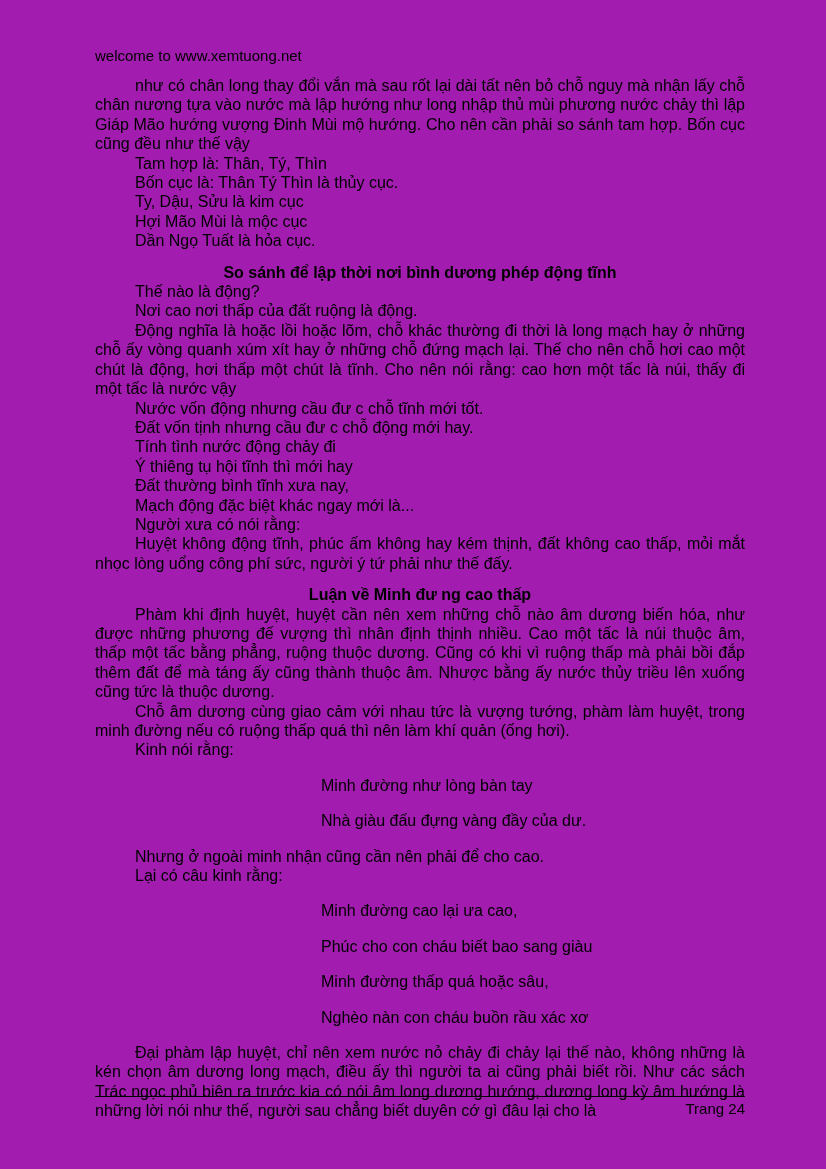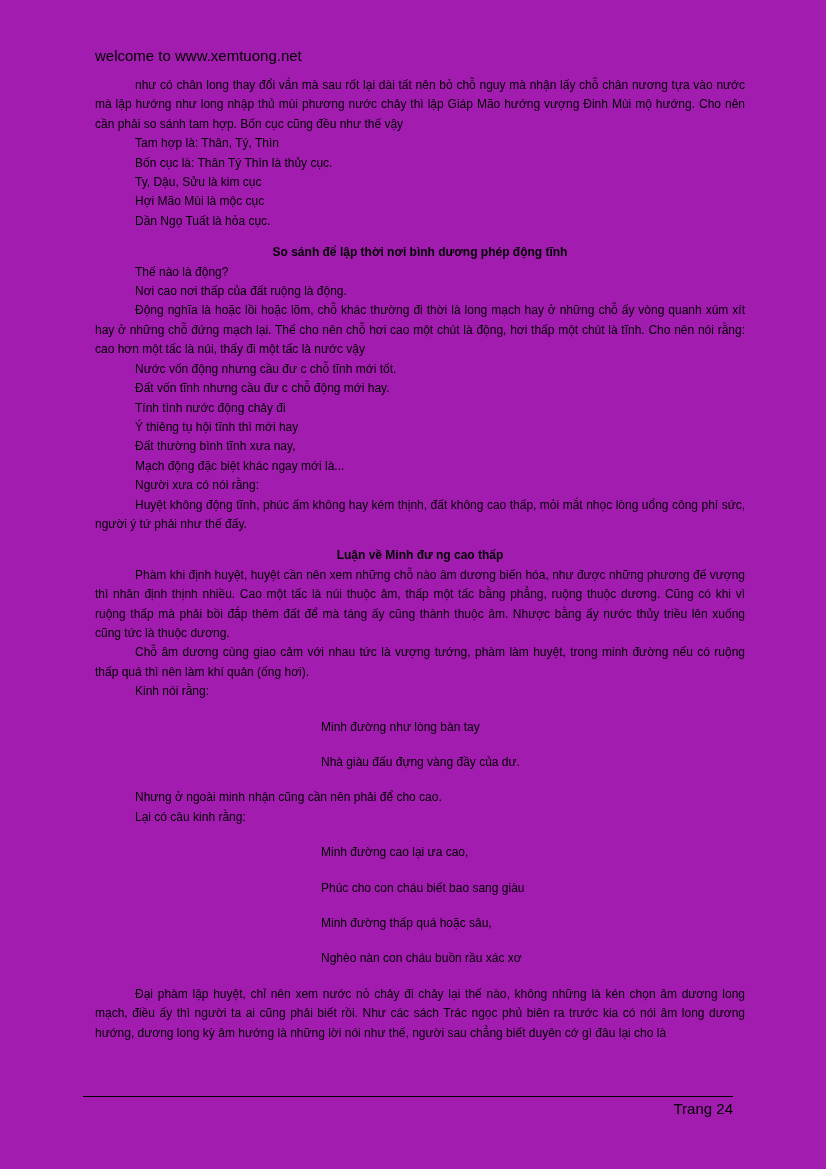--- a/index.html
+++ b/index.html
@@ -18,21 +18,21 @@
     padding: 46px 81px 0 95px;
     overflow: hidden;
   }
   .watermark {
     font-size: 15px;
     line-height: 19px;
     margin: 0 0 11px 0;
     color: #000000;
   }
   .body-text {
-    font-size: 12px;
+    font-size: 16px;
     line-height: 19.4px;
   }
   .para {
     margin: 0;
     text-align: justify;
     text-indent: 40px;
   }
   .line {
     margin: 0;
     padding-left: 40px;
@@ -41,21 +41,21 @@
     margin: 16px;
     padding-left: 210px;
   }
   .heading {
     margin: 12px 0 0 0;
     font-weight: bold;
     text-align: center;
   }
   .footer {
     position: absolute;
-    left: 83px;
+    left: 95px;
     width: 650px;
     top: 1096px;
   }
   .footer-rule {
     border: none;
     border-top: 1px solid #000000;
     margin: 0;
   }
   .page-number {
     text-align: right;
@@ -76,21 +76,21 @@
     <p class="line">Tam hợp là: Thân, Tý, Thìn</p>
     <p class="line">Bốn cục là: Thân Tý Thìn là thủy cục.</p>
     <p class="line">Ty, Dậu, Sửu là kim cục</p>
     <p class="line">Hợi Mão Mùi là mộc cục</p>
     <p class="line">Dần Ngọ Tuất là hỏa cục.</p>
     <p class="heading">So sánh để lập thời nơi bình dương phép động tĩnh</p>
     <p class="line">Thế nào là động?</p>
     <p class="line">Nơi cao nơi thấp của đất ruộng là động.</p>
     <p class="para">Động nghĩa là hoặc lồi hoặc lõm, chỗ khác thường đi thời là long mạch hay ở những chỗ ấy vòng quanh xúm xít hay ở những chỗ đứng mạch lại. Thế cho nên chỗ hơi cao một chút là động, hơi thấp một chút là tĩnh. Cho nên nói rằng: cao hơn một tấc là núi, thấy đi một tấc là nước vậy</p>
     <p class="line">Nước vốn động nhưng cầu đư c chỗ tĩnh mới tốt.</p>
-    <p class="line">Đất vốn tĩnh nhưng cầu đư c chỗ động mới hay.</p>
+    <p class="line">Đất vốn tịnh nhưng cầu đư c chỗ động mới hay.</p>
     <p class="line">Tính tình nước động chảy đi</p>
     <p class="line">Ý thiêng tụ hội tĩnh thì mới hay</p>
     <p class="line">Đất thường bình tĩnh xưa nay,</p>
     <p class="line">Mạch động đặc biệt khác ngay mới là...</p>
     <p class="line">Người xưa có nói rằng:</p>
     <p class="para">Huyệt không động tĩnh, phúc ấm không hay kém thịnh, đất không cao thấp, mỏi mắt nhọc lòng uổng công phí sức, người ý tứ phải như thế đấy.</p>
     <p class="heading">Luận về Minh đư ng cao thấp</p>
     <p class="para">Phàm khi định huyệt, huyệt cần nên xem những chỗ nào âm dương biến hóa, như được những phương đế vượng thì nhân định thịnh nhiều. Cao một tấc là núi thuộc âm, thấp một tấc bằng phẳng, ruộng thuộc dương. Cũng có khi vì ruộng thấp mà phải bồi đắp thêm đất để mà táng ấy cũng thành thuộc âm. Nhược bằng ấy nước thủy triều lên xuống cũng tức là thuộc dương.</p>
     <p class="para">Chỗ âm dương cùng giao cảm với nhau tức là vượng tướng, phàm làm huyệt, trong minh đường nếu có ruộng thấp quá thì nên làm khí quản (ống hơi).</p>
     <p class="line">Kinh nói rằng:</p>

